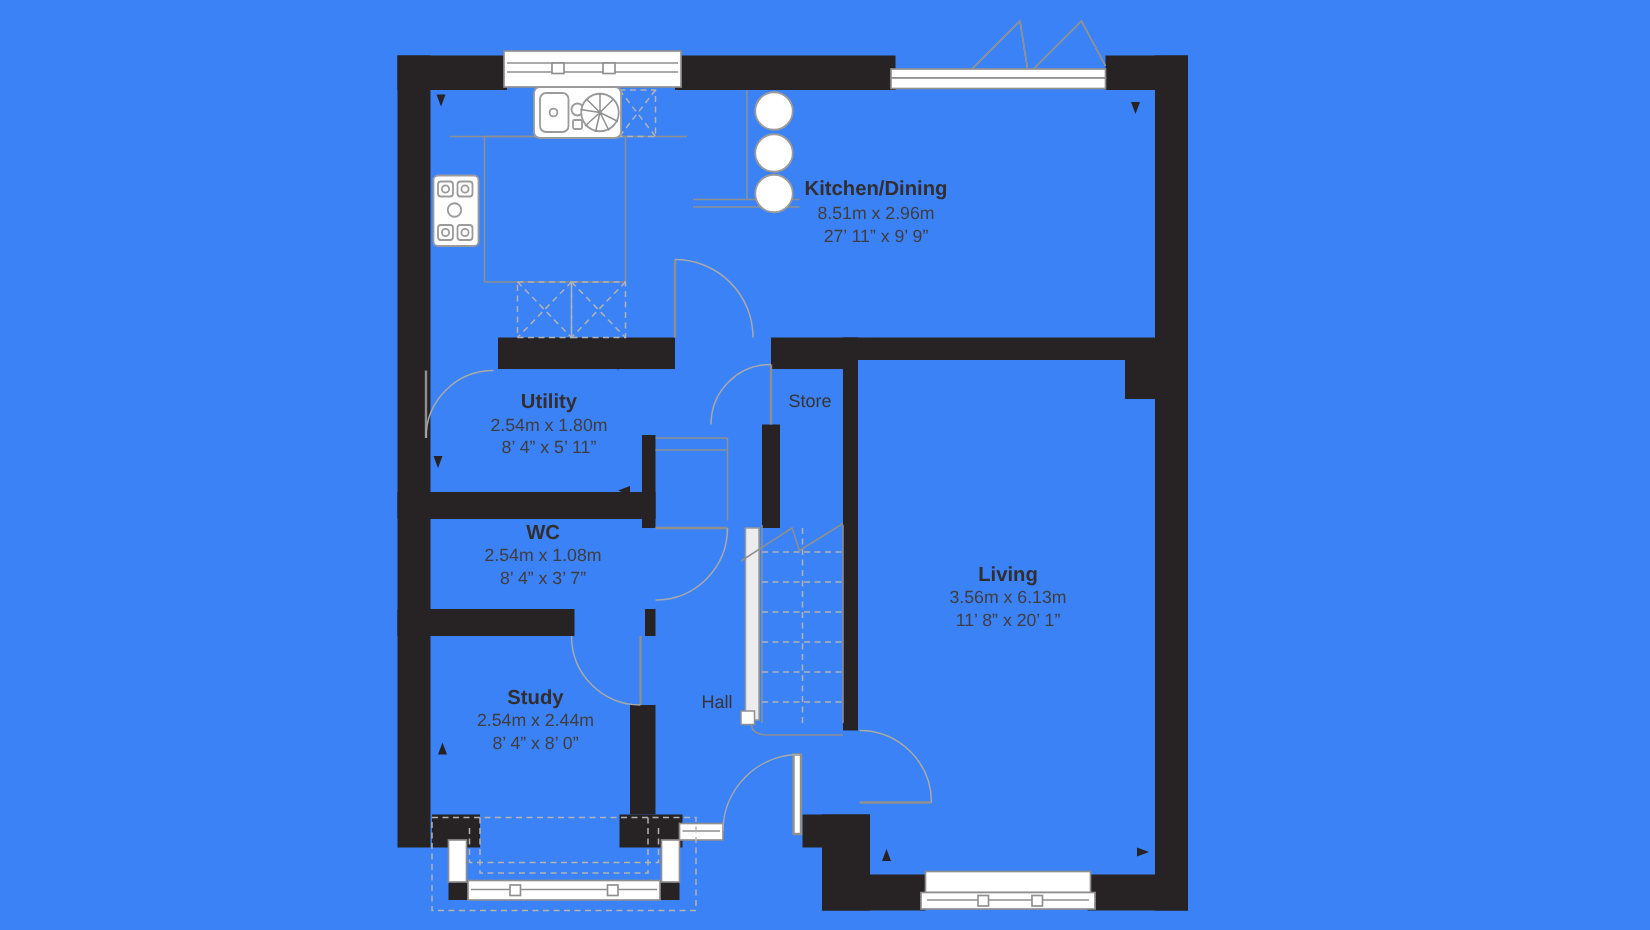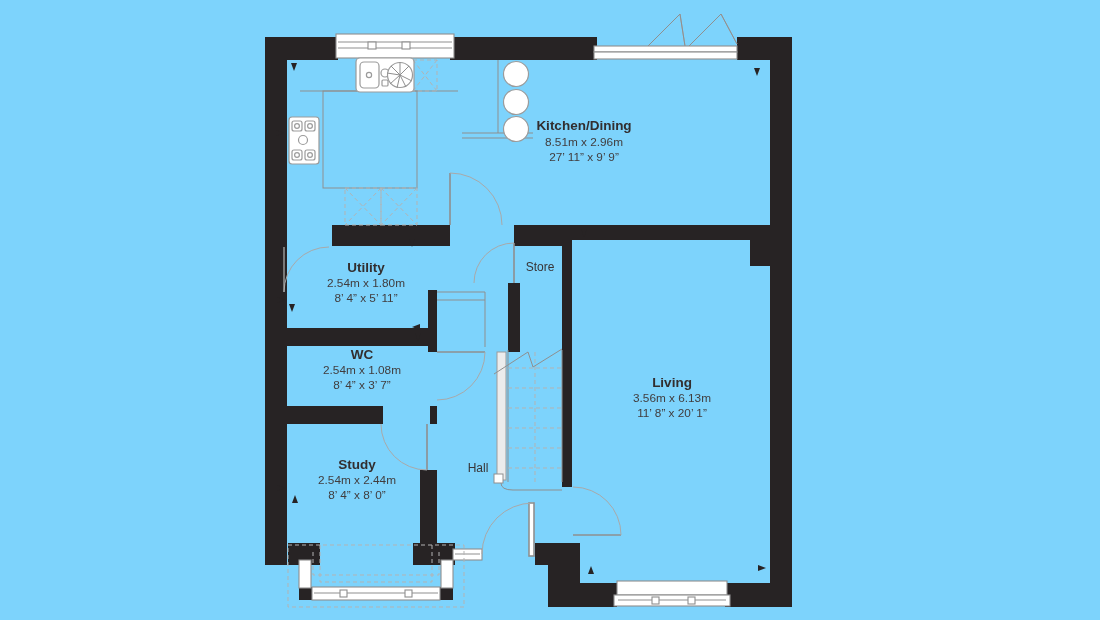--- a/index.html
+++ b/index.html
@@ -1,16 +1,16 @@
 <!DOCTYPE html>
 <html><head>
 <meta charset="utf-8">
 <style>
   html,body{margin:0;padding:0;background:#ffffff;}
-  .stage{position:relative;width:1100px;height:620px;background:#7dd3fc;overflow:hidden;
+  .stage{position:relative;width:1100px;height:620px;background:#3b82f6;overflow:hidden;
          font-family:"Liberation Sans", sans-serif;}
   svg{display:block;}
   .thin{stroke:#8f8f8f;stroke-width:1;fill:none;}
   .thin2{stroke:#a5a5a5;stroke-width:1;fill:none;}
   .fixture{stroke:#9b9b9b;stroke-width:1.2;fill:#ffffff;}
   .dash{stroke:#b3b3b3;stroke-width:1;fill:none;stroke-dasharray:4 3;}
   .arc{stroke:#a9a9a9;stroke-width:1;fill:none;}
   .leaf{stroke:#8f8f8f;stroke-width:1.6;fill:#ffffff;}
   .winframe{stroke:#8f8f8f;stroke-width:1.1;fill:#ffffff;}
   .room-name{font-family:"Liberation Sans", sans-serif;font-size:13.5px;font-weight:bold;fill:#322e2f;}

